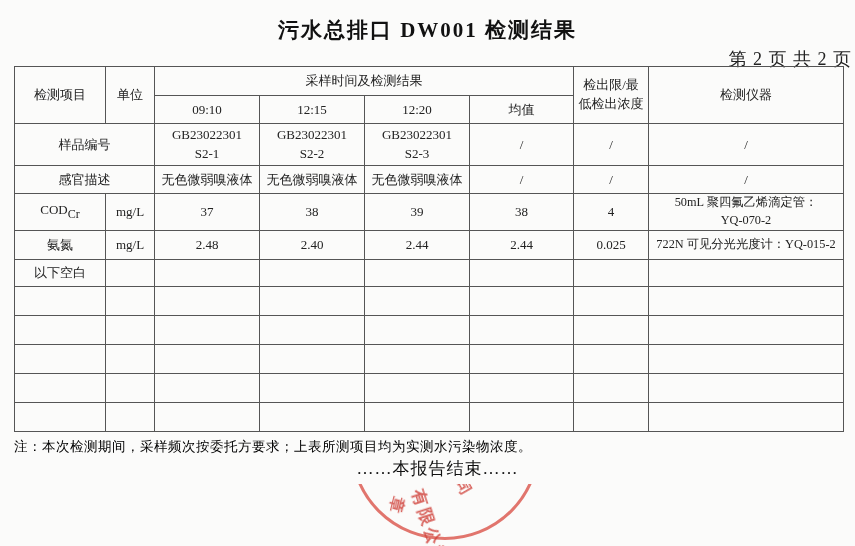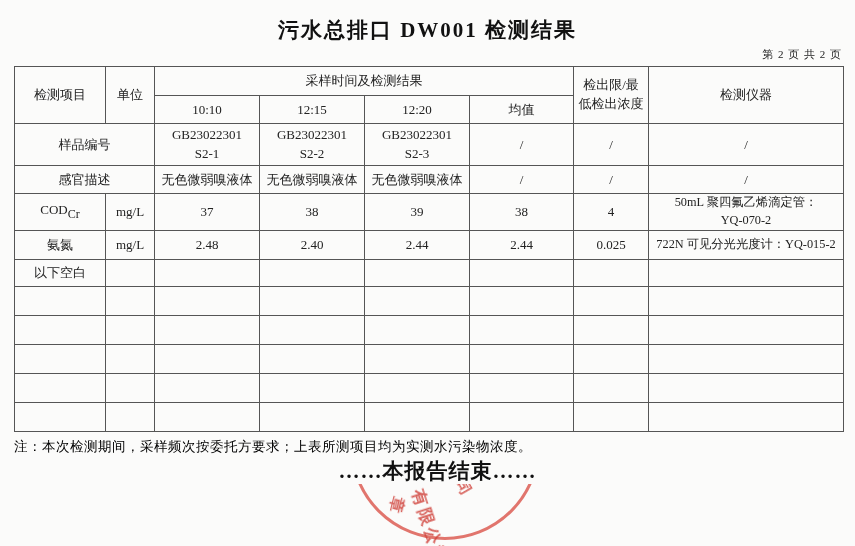--- a/index.html
+++ b/index.html
@@ -6,21 +6,21 @@
   body{
     width:855px;height:546px;position:relative;overflow:hidden;
     background:#fbfbfa;color:#1f1f1f;
     font-family:"Liberation Serif","DejaVu Serif",serif;
   }
   .title{
     position:absolute;top:16px;left:0;width:855px;text-align:center;
     font-size:21px;font-weight:bold;letter-spacing:2px;color:#111;
   }
   .pageinfo{
-    position:absolute;top:47px;right:13px;font-size:11px;letter-spacing:1px;color:#222;
+    position:absolute;top:47px;right:3px;font-size:18px;letter-spacing:1px;color:#222;
   }
   table.report{
     position:absolute;left:14px;top:66px;width:829px;
     border-collapse:collapse;table-layout:fixed;font-size:13px;color:#222;
   }
   table.report td{
     border:1px solid #555;text-align:center;vertical-align:middle;
     padding:0 2px;overflow:hidden;
   }
   .r-h1{height:29px;} .r-h2{height:28px;}
@@ -29,21 +29,21 @@
   .r-blank{height:27px;} .r-empty{height:29px;}
   .two-line div{line-height:1.45;}
   .instr{font-size:12.3px;line-height:1.5;margin-top:44px;}
   sub{font-size:12px;}
   .note{
     position:absolute;left:14px;top:438px;width:820px;
     font-size:13.5px;letter-spacing:0.5px;color:#000000;
   }
   .endmark{
     position:absolute;left:0;top:457px;width:855px;text-align:center;
-    font-size:21px;font-weight:bold;letter-spacing:1px;color:#111;
+    font-size:17px;font-weight:normal;letter-spacing:1px;color:#111;
     padding-left:20px;box-sizing:border-box;
   }
   .stamp-clip{
     position:absolute;left:336px;top:484px;width:224px;height:62px;
     overflow:hidden;pointer-events:none;
   }
   .stamp-circle{
     position:absolute;left:14px;top:-134px;width:190px;height:190px;
     border:3.5px solid rgba(216,72,62,0.75);border-radius:50%;
     box-sizing:border-box;
@@ -78,21 +78,21 @@
       <td rowspan="2">检测项目</td>
       <td rowspan="2">单位</td>
       <td colspan="4">采样时间及检测结果</td>
       <td rowspan="2" class="two-line">
         <div>检出限/最</div>
         <div>低检出浓度</div>
       </td>
       <td rowspan="2">检测仪器</td>
     </tr>
     <tr class="r-h2">
-      <td>10:10</td>
+      <td>09:10</td>
       <td>12:15</td>
       <td>12:20</td>
       <td>均值</td>
     </tr>
 
     <tr class="r-sample">
       <td colspan="2">样品编号</td>
       <td class="two-line">
         <div>GB23022301</div>
         <div>S2-1</div>

